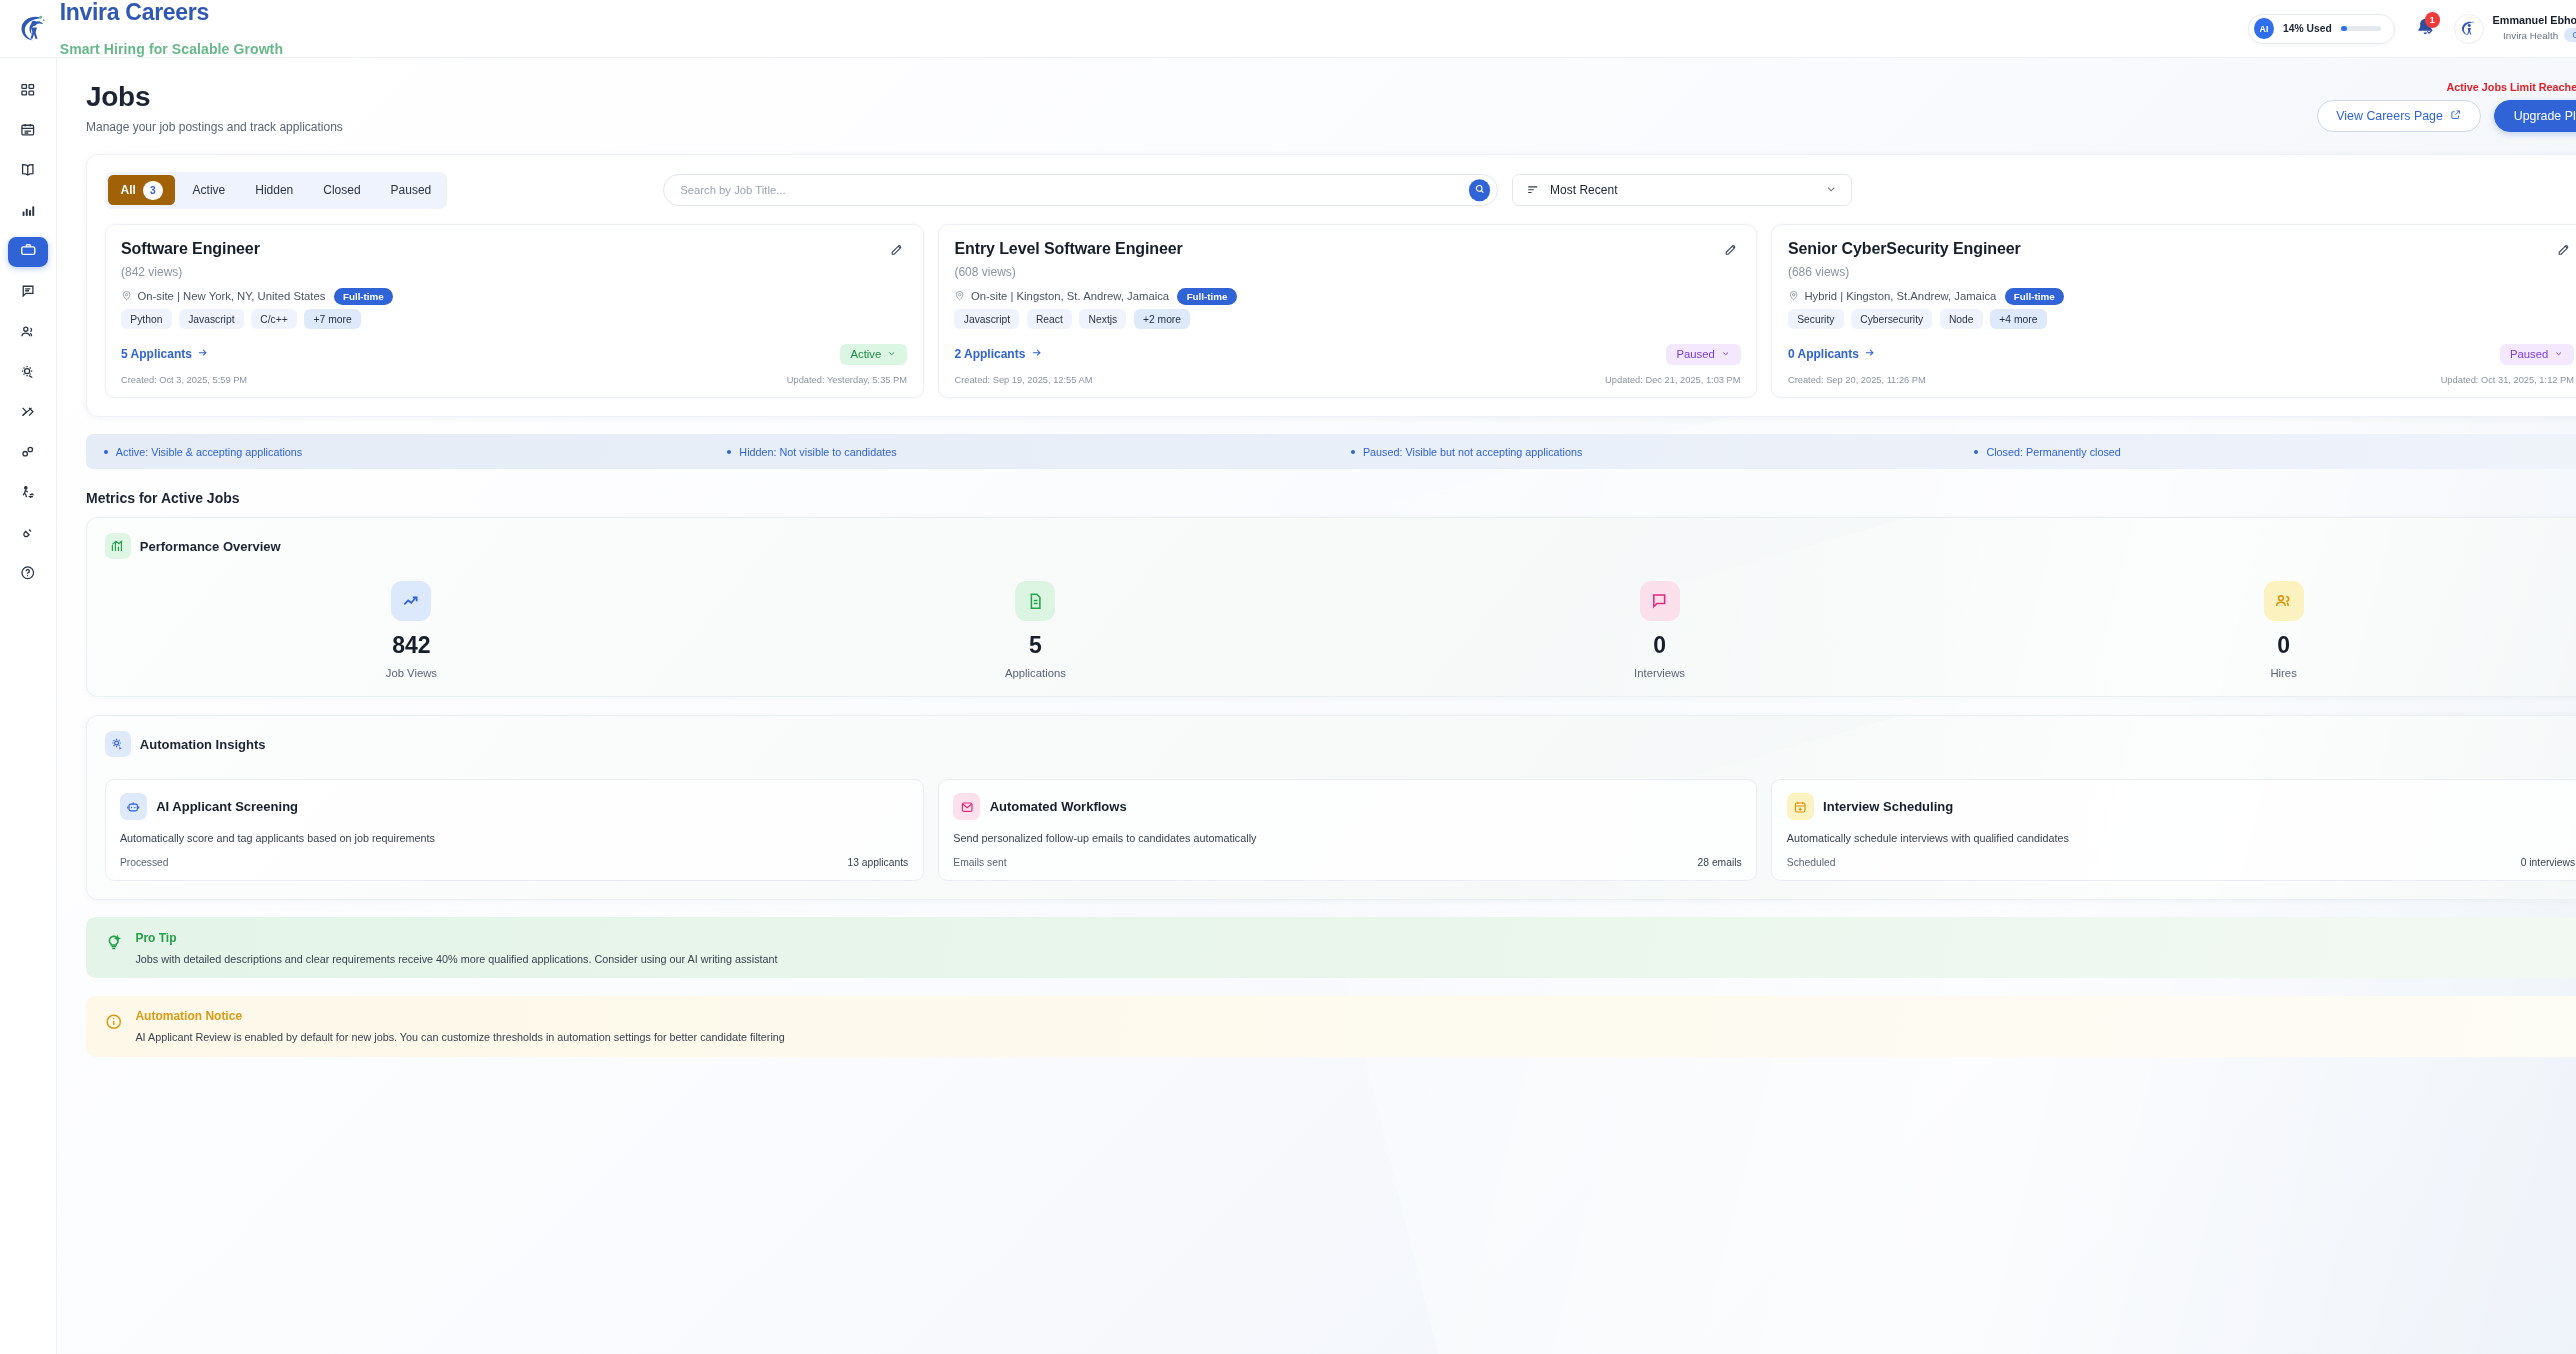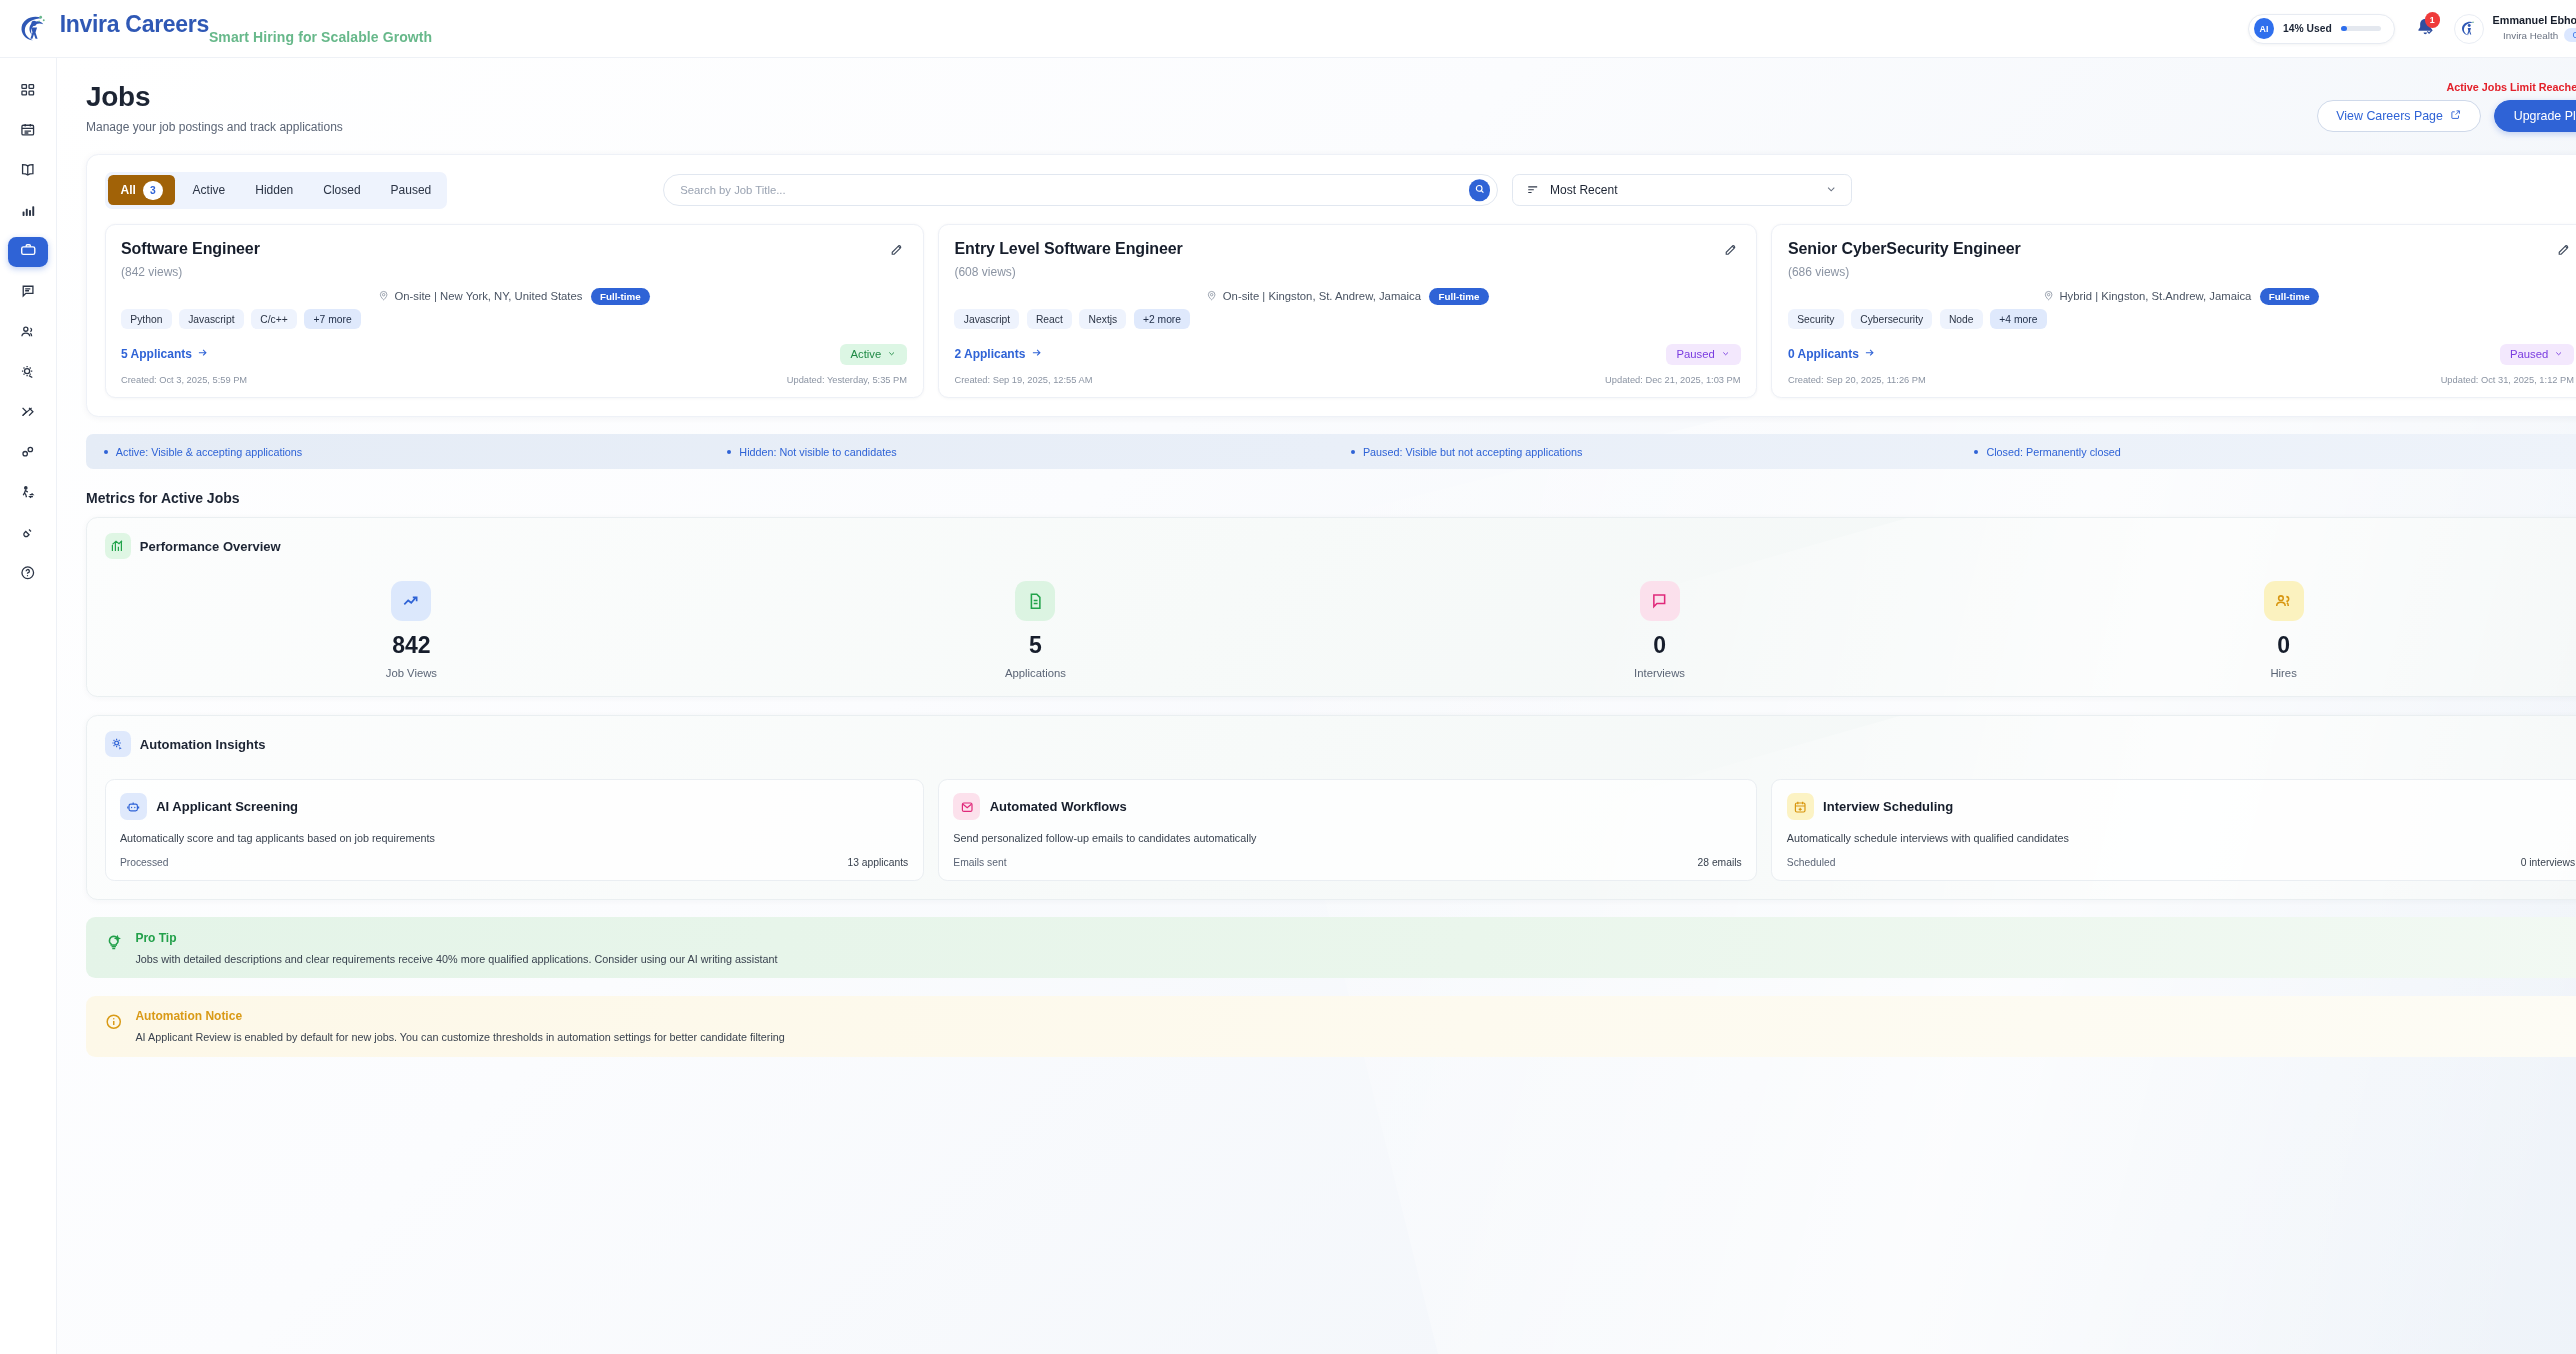--- a/index.html
+++ b/index.html
@@ -16,21 +16,21 @@
   .topbar {
     height: 58px; flex: 0 0 58px;
     background: #ffffff;
     border-bottom: 0.5px solid #eef1f6;
     display: flex; align-items: center;
     padding: 0 29px 0 17.5px;
     position: relative; z-index: 30;
   }
   .brand { display: flex; align-items: center; gap: 8.2px; }
   .brand-mark { width: 34px; height: 34px; position: relative; flex: 0 0 34px; }
-  .brand-text { display: flex; justify-content: center; }
+  .brand-text { display: flex; flex-direction: column; justify-content: center; }
   .brand-name { font-size: 23px; font-weight: 700; color: #2f58b5; letter-spacing: -0.3px; line-height: 1.05; }
   .brand-tag { font-size: 14px; color: #67b88a; margin-top: 17px; letter-spacing: 0.1px; font-weight: bold; }
 
   .topbar-spacer { flex: 1 1 auto; }
   .topbar-right { display: flex; align-items: center; gap: 17.5px; }
 
   .ai-usage {
     display: flex; align-items: center; gap: 9.3px;
     background: #ffffff; border: 0.5px solid #e7ebf2; border-radius: 515px;
     padding: 5.2px 13.4px 5.2px 5.2px; box-shadow: 0 1px 3.1px rgba(20,30,60,.05);
@@ -164,21 +164,21 @@
     padding: 14.4px 15.5px 12.4px 15.5px; position: relative;
     box-shadow: 0 0.5px 3.1px rgba(24,39,75,.04);
   }
   .job-edit {
     position: absolute; top: 12.4px; right: 13.4px; width: 24px; height: 24px;
     display: flex; align-items: center; justify-content: center; color: #3f4a5c; cursor: pointer;
   }
   .job-title-row { display: flex; align-items: baseline; gap: 7.2px; padding-right: 31px; flex-direction: column; }
   .job-title { font-size: 16px; font-weight: 700; color: #161d2b; letter-spacing: -0.1px; }
   .job-views { font-size: 12px; color: #8b94a3; }
-  .job-meta { display: flex; align-items: center; gap: 8.2px; margin-top: 8.8px; justify-content: center; }
+  .job-meta { display: flex; align-items: center; gap: 8.2px; margin-top: 8.8px; }
   .job-loc { display: inline-flex; align-items: center; gap: 5.2px; font-size: 11.3px; color: #4a5463; }
   .type-pill { background: #2f63d6; color: #fff; font-size: 9.8px; font-weight: 600; border-radius: 515px; padding: 3.1px 9.3px; }
   .tag-row { display: flex; flex-wrap: wrap; gap: 7.2px; margin-top: 4px; }
   .tag { background: #eef3fd; color: #2b3445; font-size: 10.3px; border-radius: 6.2px; padding: 4.6px 9.3px; }
   .tag.more { background: #dfe9fc; color: #22304a; }
   .job-foot { display: flex; align-items: center; margin-top: 14.4px; }
   .applicants-link { font-size: 12px; font-weight: 600; color: #2f63d6; display: inline-flex; align-items: center; gap: 5.2px; cursor: pointer; }
   .status-pill {
     margin-left: auto; font-size: 11.3px; font-weight: 500; border-radius: 6.2px;
     padding: 4.6px 10.3px; display: inline-flex; align-items: center; gap: 6.2px; cursor: pointer;

